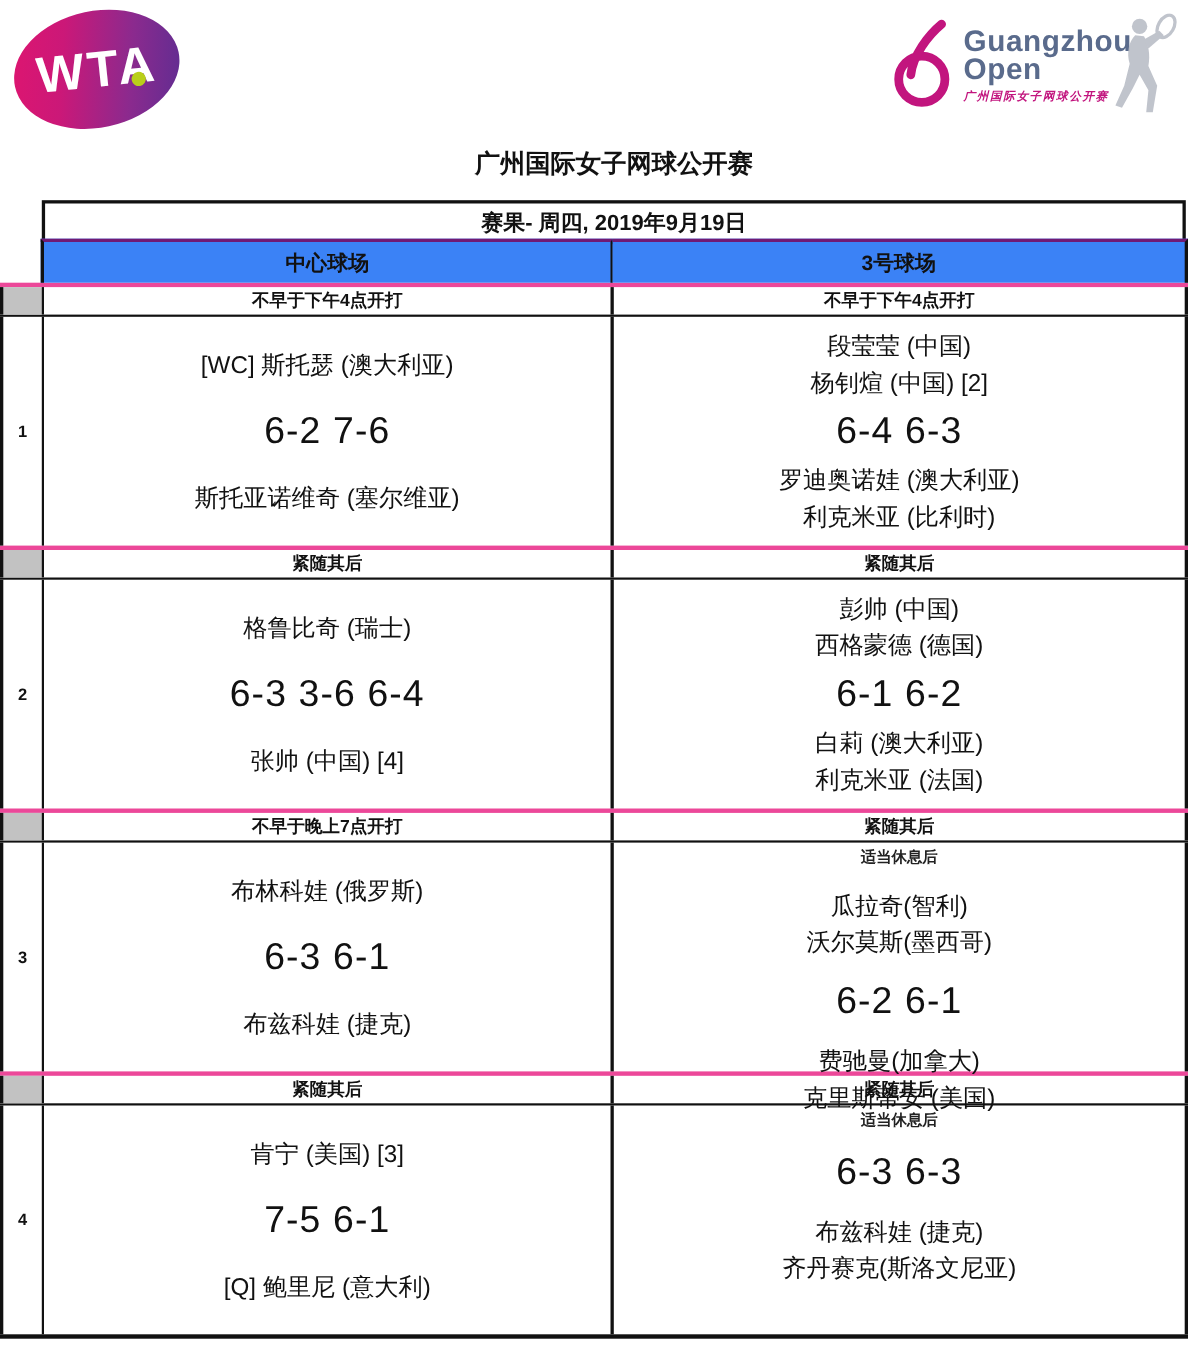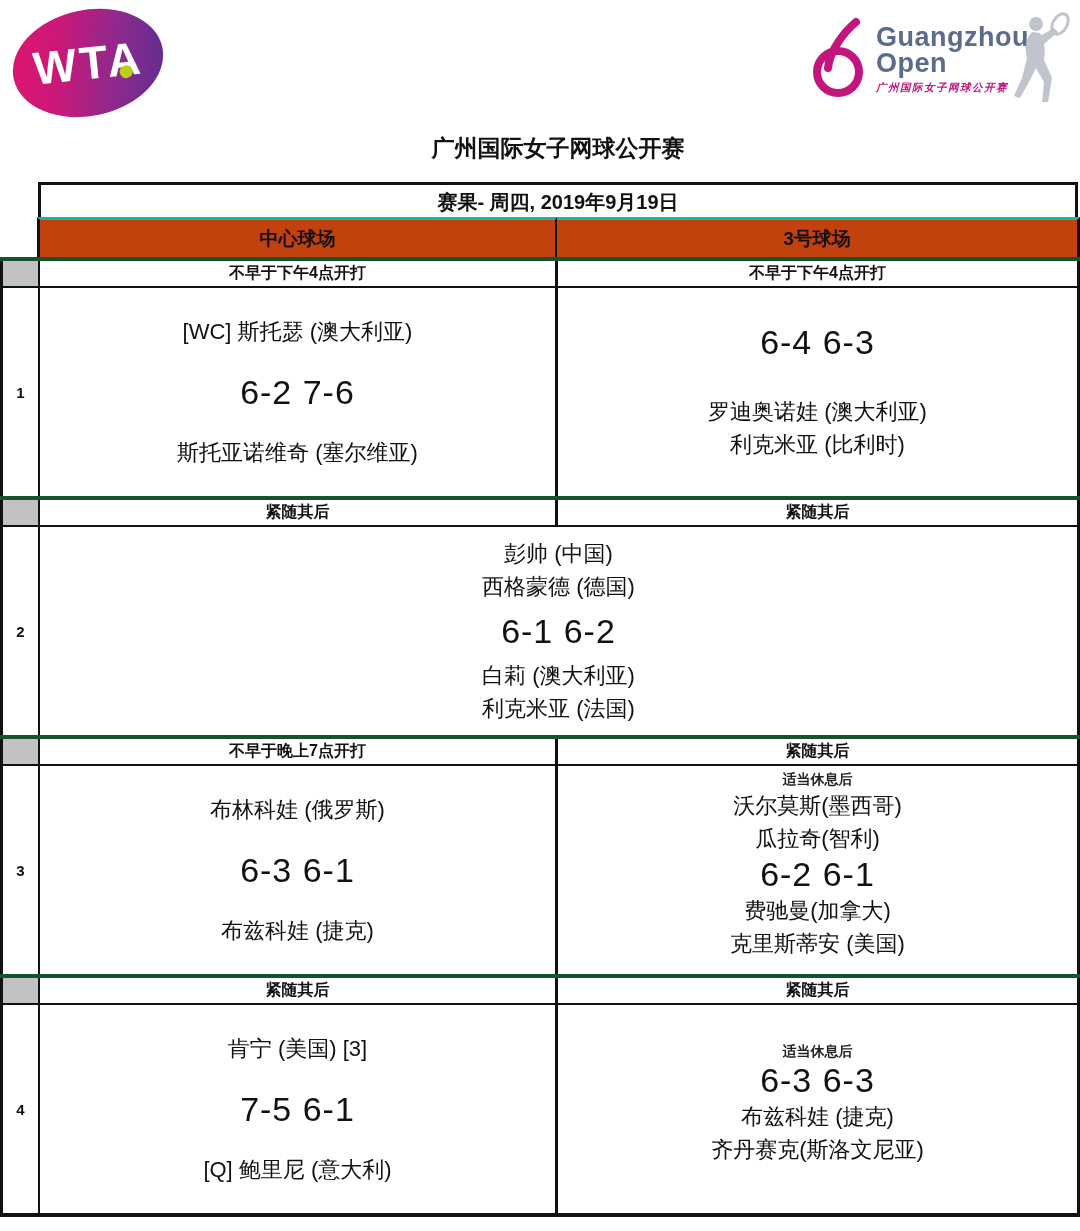--- a/index.html
+++ b/index.html
@@ -46,28 +46,28 @@
     display:flex; align-items:center; justify-content:center;
     font-size:20px; font-weight:bold; color:#111;
   }
 
   
   .ordtable { position:absolute; left:0; top:217px; width:1080px; }
   .row { display:flex; box-sizing:border-box; }
   .hdr-row { height:40px; }
   .hdr-spacer { width:37px; }
   .hdr-cell {
-    box-sizing:border-box; background:#c2410c; border-top:3px solid #14b8a6;
+    box-sizing:border-box; background:#3b82f6; border-top:3px solid #701a75;
     display:flex; align-items:center; justify-content:center;
     font-size:19px; font-weight:bold; color:#111;
   }
   .hdr-center { width:520px; border-left:3px solid #111; border-right:2px solid #111; }
   .hdr-right { flex:1; border-right:3px solid #111; }
 
-  .block { border-top:4px solid #14532d; }
+  .block { border-top:4px solid #ec4899; }
   .block.last { border-bottom:4px solid #111; }
 
   .time-row { height:27px; border-bottom:2px solid #111; }
   .match-row { height:208px; }
 
   .numcol {
     box-sizing:border-box; width:40px;
     border-left:3px solid #111; border-right:2px solid #111;
     display:flex; align-items:center; justify-content:center;
     font-size:15px; font-weight:bold; color:#111;
@@ -77,21 +77,21 @@
   .cell-mid { box-sizing:border-box; width:518px; border-right:3px solid #111; }
   .cell-right { box-sizing:border-box; flex:1; border-right:3px solid #111; }
 
   .tcell { display:flex; align-items:center; justify-content:center;
            font-size:16px; font-weight:600; color:#111; }
 
   .mcell {
     display:flex; flex-direction:column; align-items:center;
     justify-content:space-evenly; text-align:center; padding:2px 6px;
   }
-  .mcell.with-note { justify-content:center; padding:5px 6px 14px; }
+  .mcell.with-note { justify-content:flex-start; padding:5px 6px 14px;gap:18px; }
   .pair { line-height:1.5; }
   .name { font-size:22px; color:#111; }
   .score { font-size:34px; color:#111; letter-spacing:1px; }
   .rest-note { font-size:14px; font-weight:600; color:#222; }
 </style>
 </head>
 <body>
 
 <div class="sheet">
 
@@ -142,37 +142,50 @@
         <div class="mcell cell-mid">
           <div class="pair">
             <div class="name">[WC] 斯托瑟 (澳大利亚)</div>
           </div>
           <div class="score">6-2 7-6</div>
           <div class="pair">
             <div class="name">斯托亚诺维奇 (塞尔维亚)</div>
           </div>
         </div>
         <div class="mcell cell-right">
+          <div class="pair">
+            <div class="name">段莹莹 (中国)</div>
+            <div class="name">杨钊煊 (中国) [2]</div>
+          </div>
           <div class="score">6-4 6-3</div>
           <div class="pair">
             <div class="name">罗迪奥诺娃 (澳大利亚)</div>
             <div class="name">利克米亚 (比利时)</div>
           </div>
         </div>
       </div>
     </div>
 
     <div class="block">
       <div class="row time-row">
         <div class="numcol gray"></div>
         <div class="tcell cell-mid">紧随其后</div>
         <div class="tcell cell-right">紧随其后</div>
       </div>
       <div class="row match-row">
         <div class="numcol">2</div>
+        <div class="mcell cell-mid">
+          <div class="pair">
+            <div class="name">格鲁比奇 (瑞士)</div>
+          </div>
+          <div class="score">6-3 3-6 6-4</div>
+          <div class="pair">
+            <div class="name">张帅 (中国) [4]</div>
+          </div>
+        </div>
         <div class="mcell cell-right">
           <div class="pair">
             <div class="name">彭帅 (中国)</div>
             <div class="name">西格蒙德 (德国)</div>
           </div>
           <div class="score">6-1 6-2</div>
           <div class="pair">
             <div class="name">白莉 (澳大利亚)</div>
             <div class="name">利克米亚 (法国)</div>
           </div>
@@ -193,22 +206,22 @@
             <div class="name">布林科娃 (俄罗斯)</div>
           </div>
           <div class="score">6-3 6-1</div>
           <div class="pair">
             <div class="name">布兹科娃 (捷克)</div>
           </div>
         </div>
         <div class="mcell cell-right with-note">
           <div class="rest-note">适当休息后</div>
           <div class="pair">
+            <div class="name">瓜拉奇(智利)</div>
             <div class="name">沃尔莫斯(墨西哥)</div>
-            <div class="name">瓜拉奇(智利)</div>
           </div>
           <div class="score">6-2 6-1</div>
           <div class="pair">
             <div class="name">费驰曼(加拿大)</div>
             <div class="name">克里斯蒂安 (美国)</div>
           </div>
         </div>
       </div>
     </div>
 

